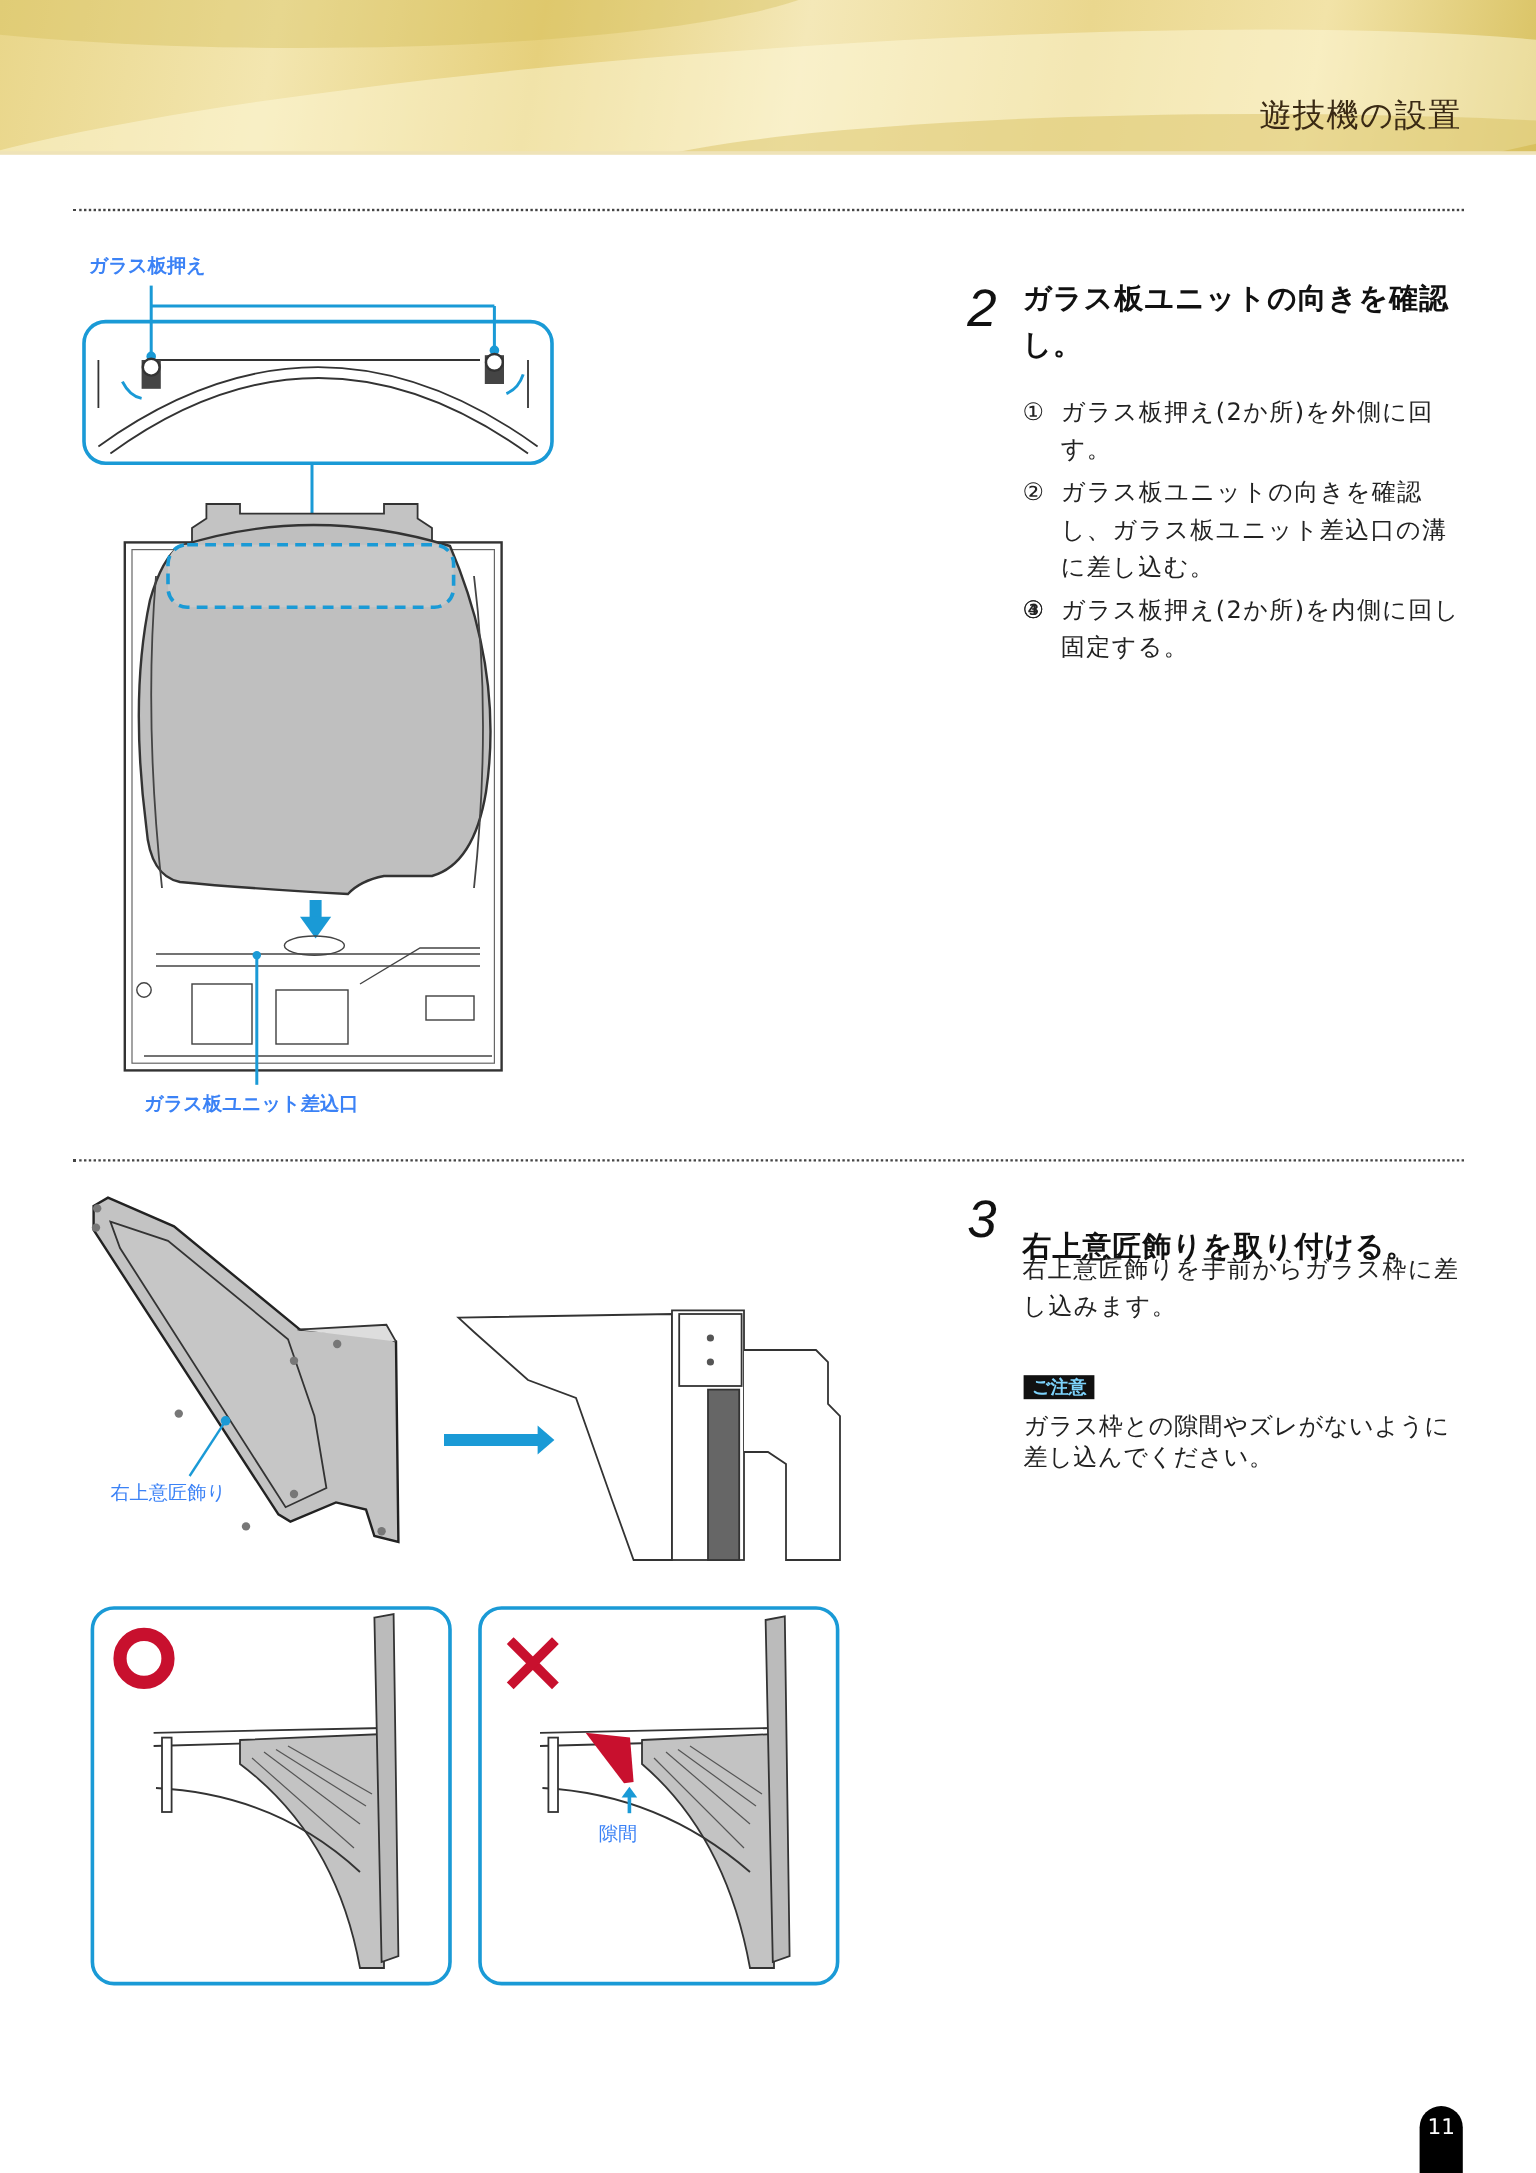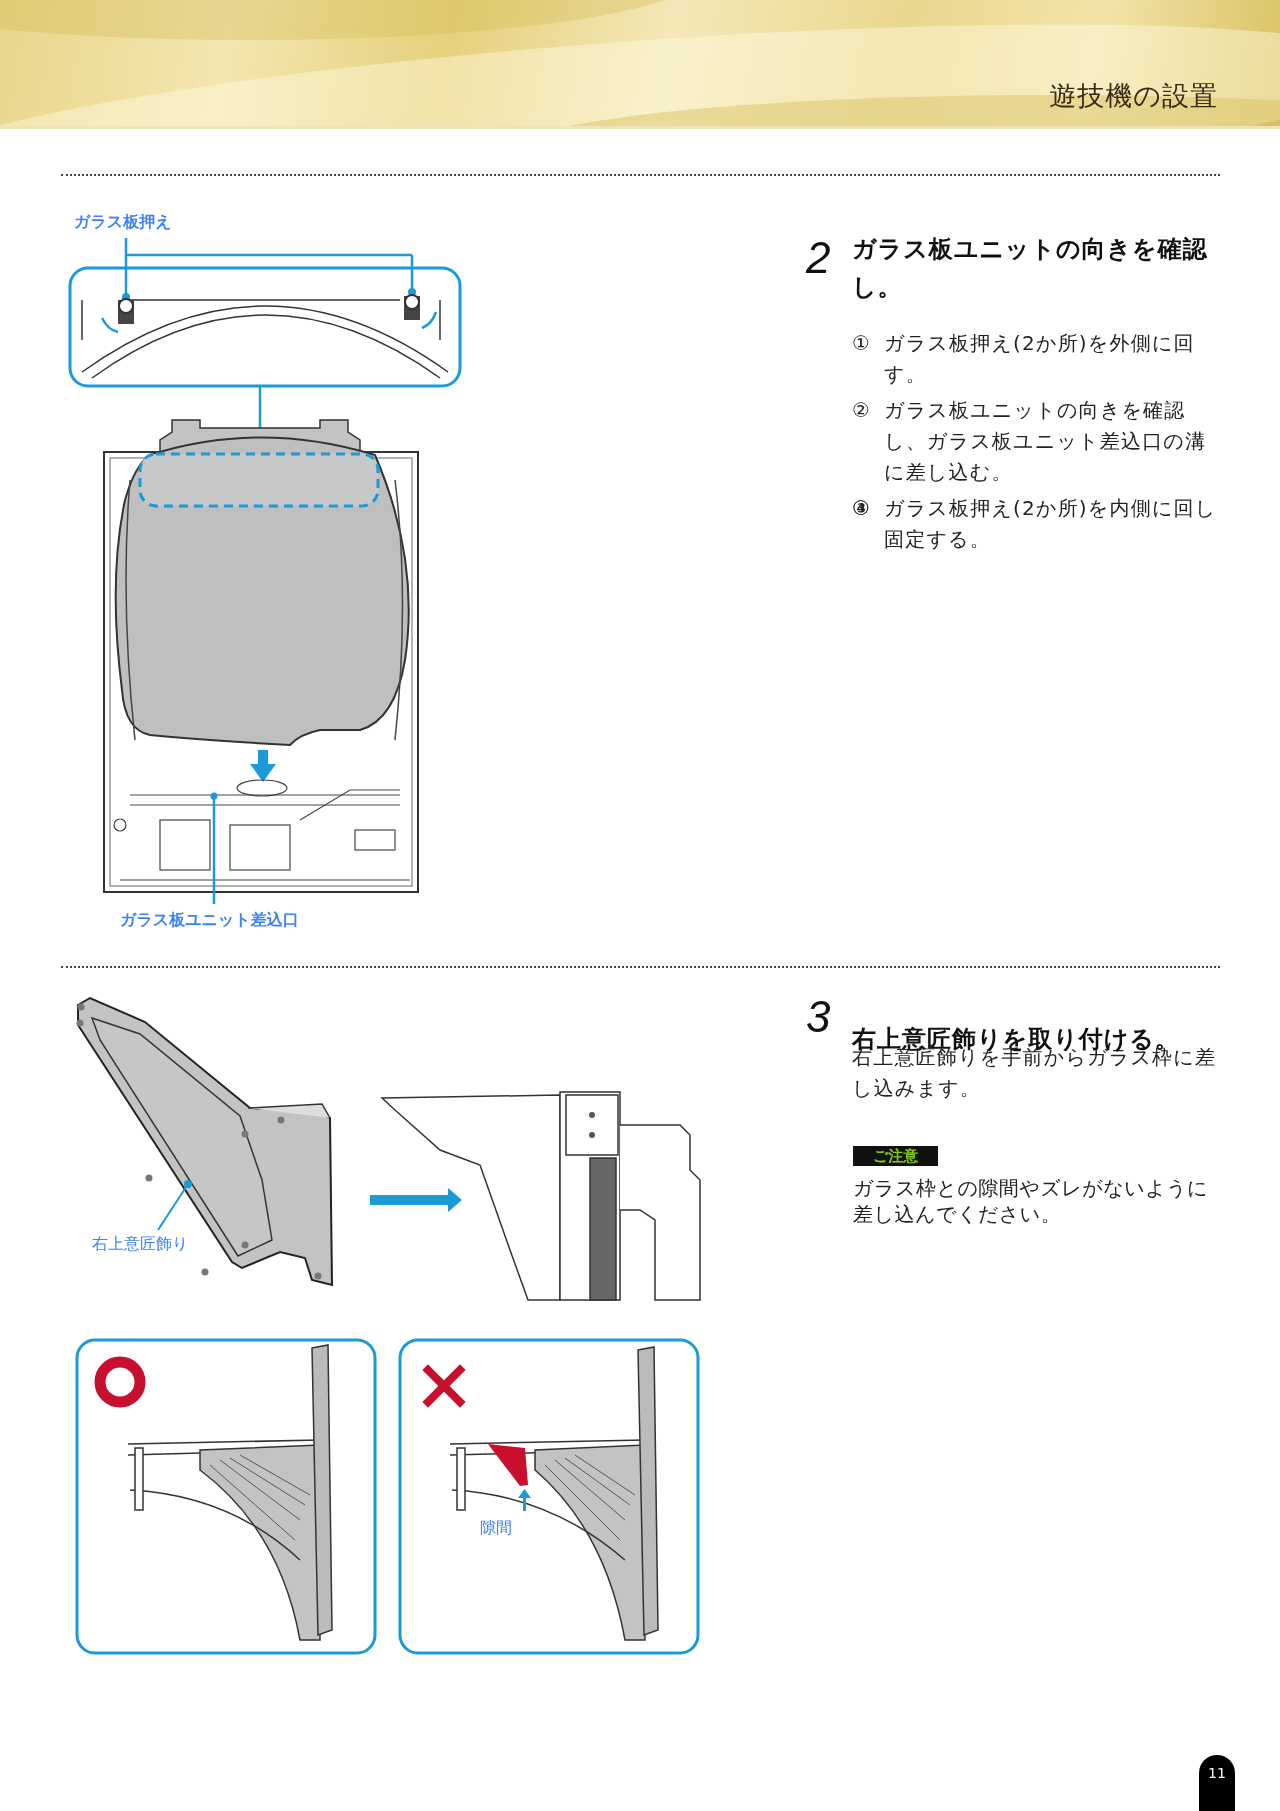--- a/index.html
+++ b/index.html
@@ -17,25 +17,25 @@
     background:rgba(210,185,80,0.35);}
   #header-bottom{left:0;top:126px;width:1280px;height:3px;background:#efe3b8;}
   #section-title{right:62px;top:78px;font-size:27px;color:#3a2a14;letter-spacing:1px;font-weight:normal;}
   .dotline{left:61px;width:1159px;height:0;border-top:2px dotted #444;}
   
   .step-num{font-family:"Liberation Sans",sans-serif;font-style:italic;font-size:44px;color:#111;line-height:1;}
   .step-title{font-weight:bold;font-size:24px;line-height:38px;color:#111;width:370px;letter-spacing:1px;}
   .sub{font-size:20px;line-height:31px;color:#222;}
   .sub-item{position:relative;padding-left:32px;margin-bottom:5px;width:338px;letter-spacing:1.2px;}
   .sub-item .mk{position:absolute;left:0;top:0;}
-  .caution-badge{background:#111;color:#84cc16;font-size:15px;padding:1px 20px;font-weight:bold;display:inline-block;line-height:18px;}
+  .caution-badge{background:#111;color:#7dd3fc;font-size:15px;padding:1px 7px;font-weight:bold;display:inline-block;line-height:18px;}
   .caution-text{font-size:20px;line-height:26px;color:#222;width:370px;letter-spacing:0.5px;}
   .label{font-size:16px;font-weight:bold;color:#3b82f6;}
   #page-num{left:1183px;top:1755px;width:36px;height:56px;background:#000;border-radius:18px 18px 0 0;
-    color:#fff;font-size:14px;text-align:center;line-height:36px;margin-left:16px;}
+    color:#fff;font-size:18px;text-align:center;line-height:36px;}
   svg{position:absolute;overflow:visible;}
 </style>
 </head>
 <body>
 
 <div id="header" class="abs">
   <div class="wave3"></div>
     <div class="wave1"></div>
     <div class="wave2"></div>
 </div>
@@ -179,21 +179,21 @@
       <path d="M565 1458 L630 1505"></path>
       <path d="M575 1455 L635 1495"></path>
       <path d="M545 1465 L620 1540"></path>
   </g>
   <path d="M488 1444 L525 1448 L528 1485 L520 1486 Z" fill="#c8102e"></path>
   <rect x="523" y="1496" width="3" height="15" fill="#1a9ad6"></rect>
   <polygon points="518,1498 531,1498 524.5,1489" fill="#1a9ad6"></polygon>
 </svg>
 
 <div class="abs label" style="left:92px;top:1234px;font-weight:normal;">右上意匠飾り</div>
-<div class="abs label" style="left:480px;top:1518px;font-weight:normal;">隙間</div>
+<div class="abs label" style="left:499px;top:1518px;font-weight:normal;">隙間</div>
 
 <div class="abs step-num" style="left:806px;top:995px;">3</div>
 <div class="abs step-title" style="left:852px;top:1020px;">右上意匠飾りを取り付ける。</div>
 <div class="abs sub" style="left:852px;top:1042px;width:370px;letter-spacing:1.2px;">右上意匠飾りを手前からガラス枠に差し込みます。</div>
 <div class="abs" style="left:853px;top:1146px;">
   <span class="caution-badge">ご注意</span>
 </div>
 <div class="abs caution-text" style="left:853px;top:1175px;">ガラス枠との隙間やズレがないように差し込んでください。</div>
 
 <div id="page-num" class="abs">11</div>

